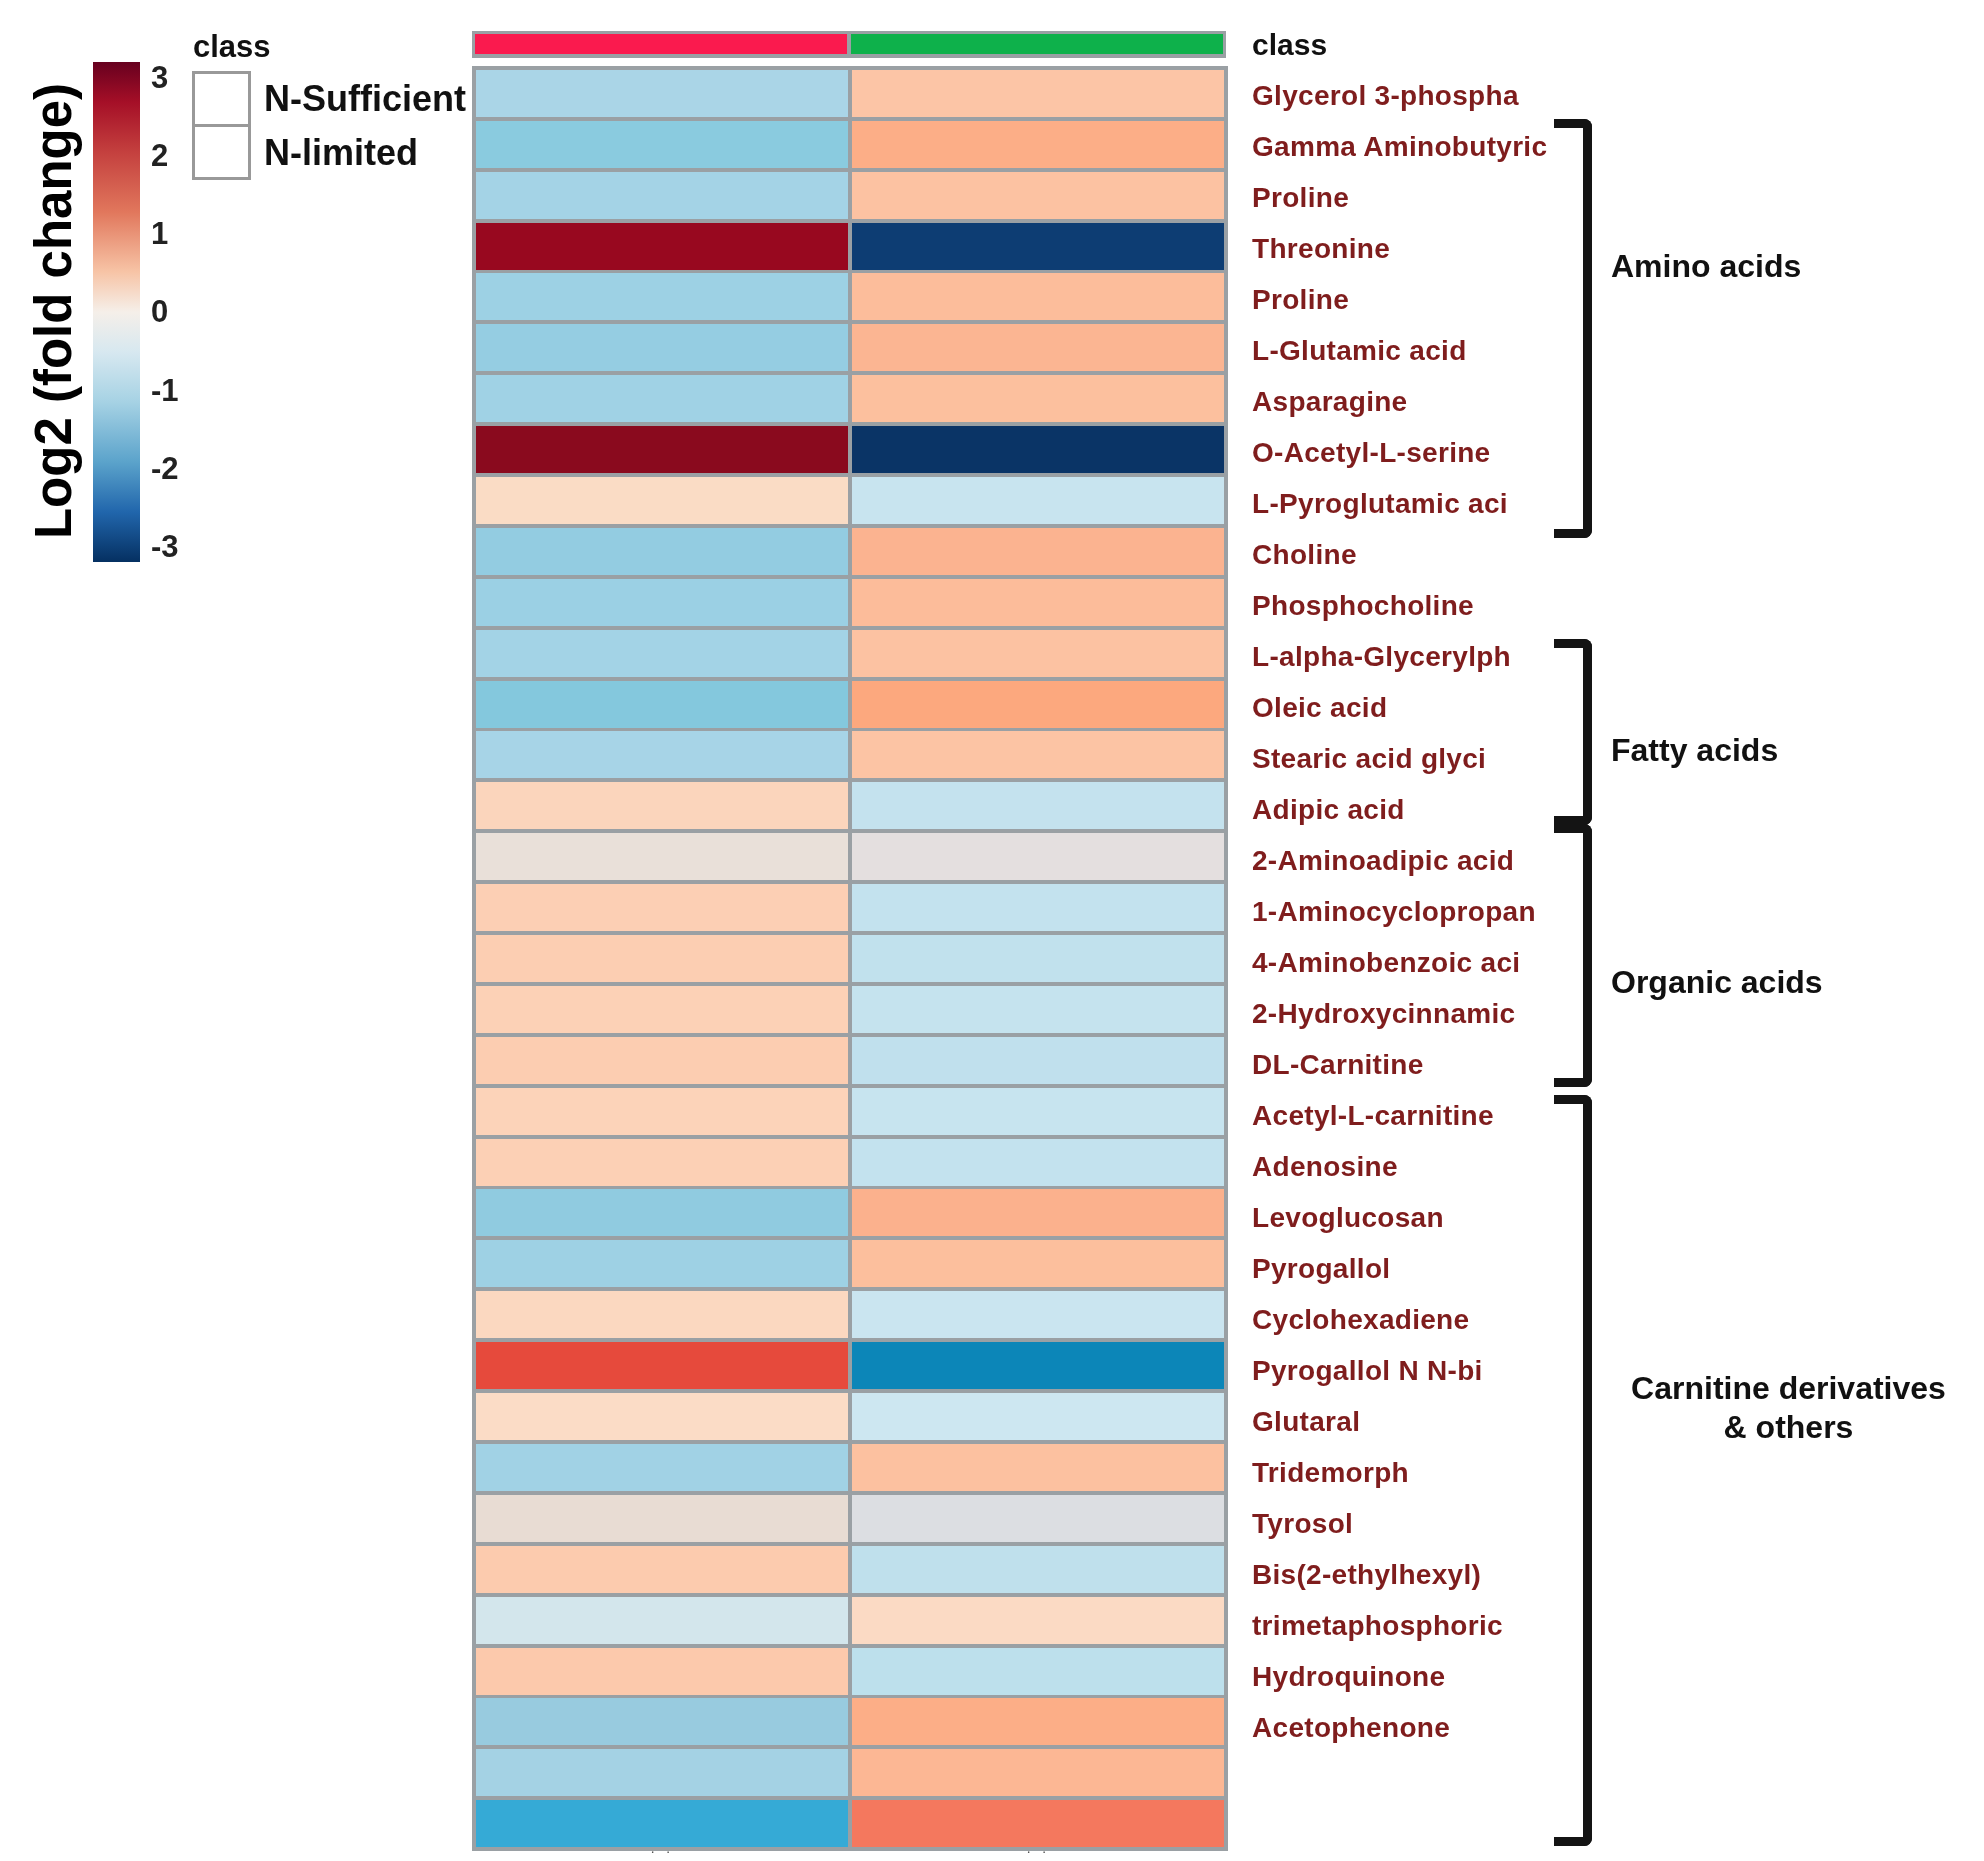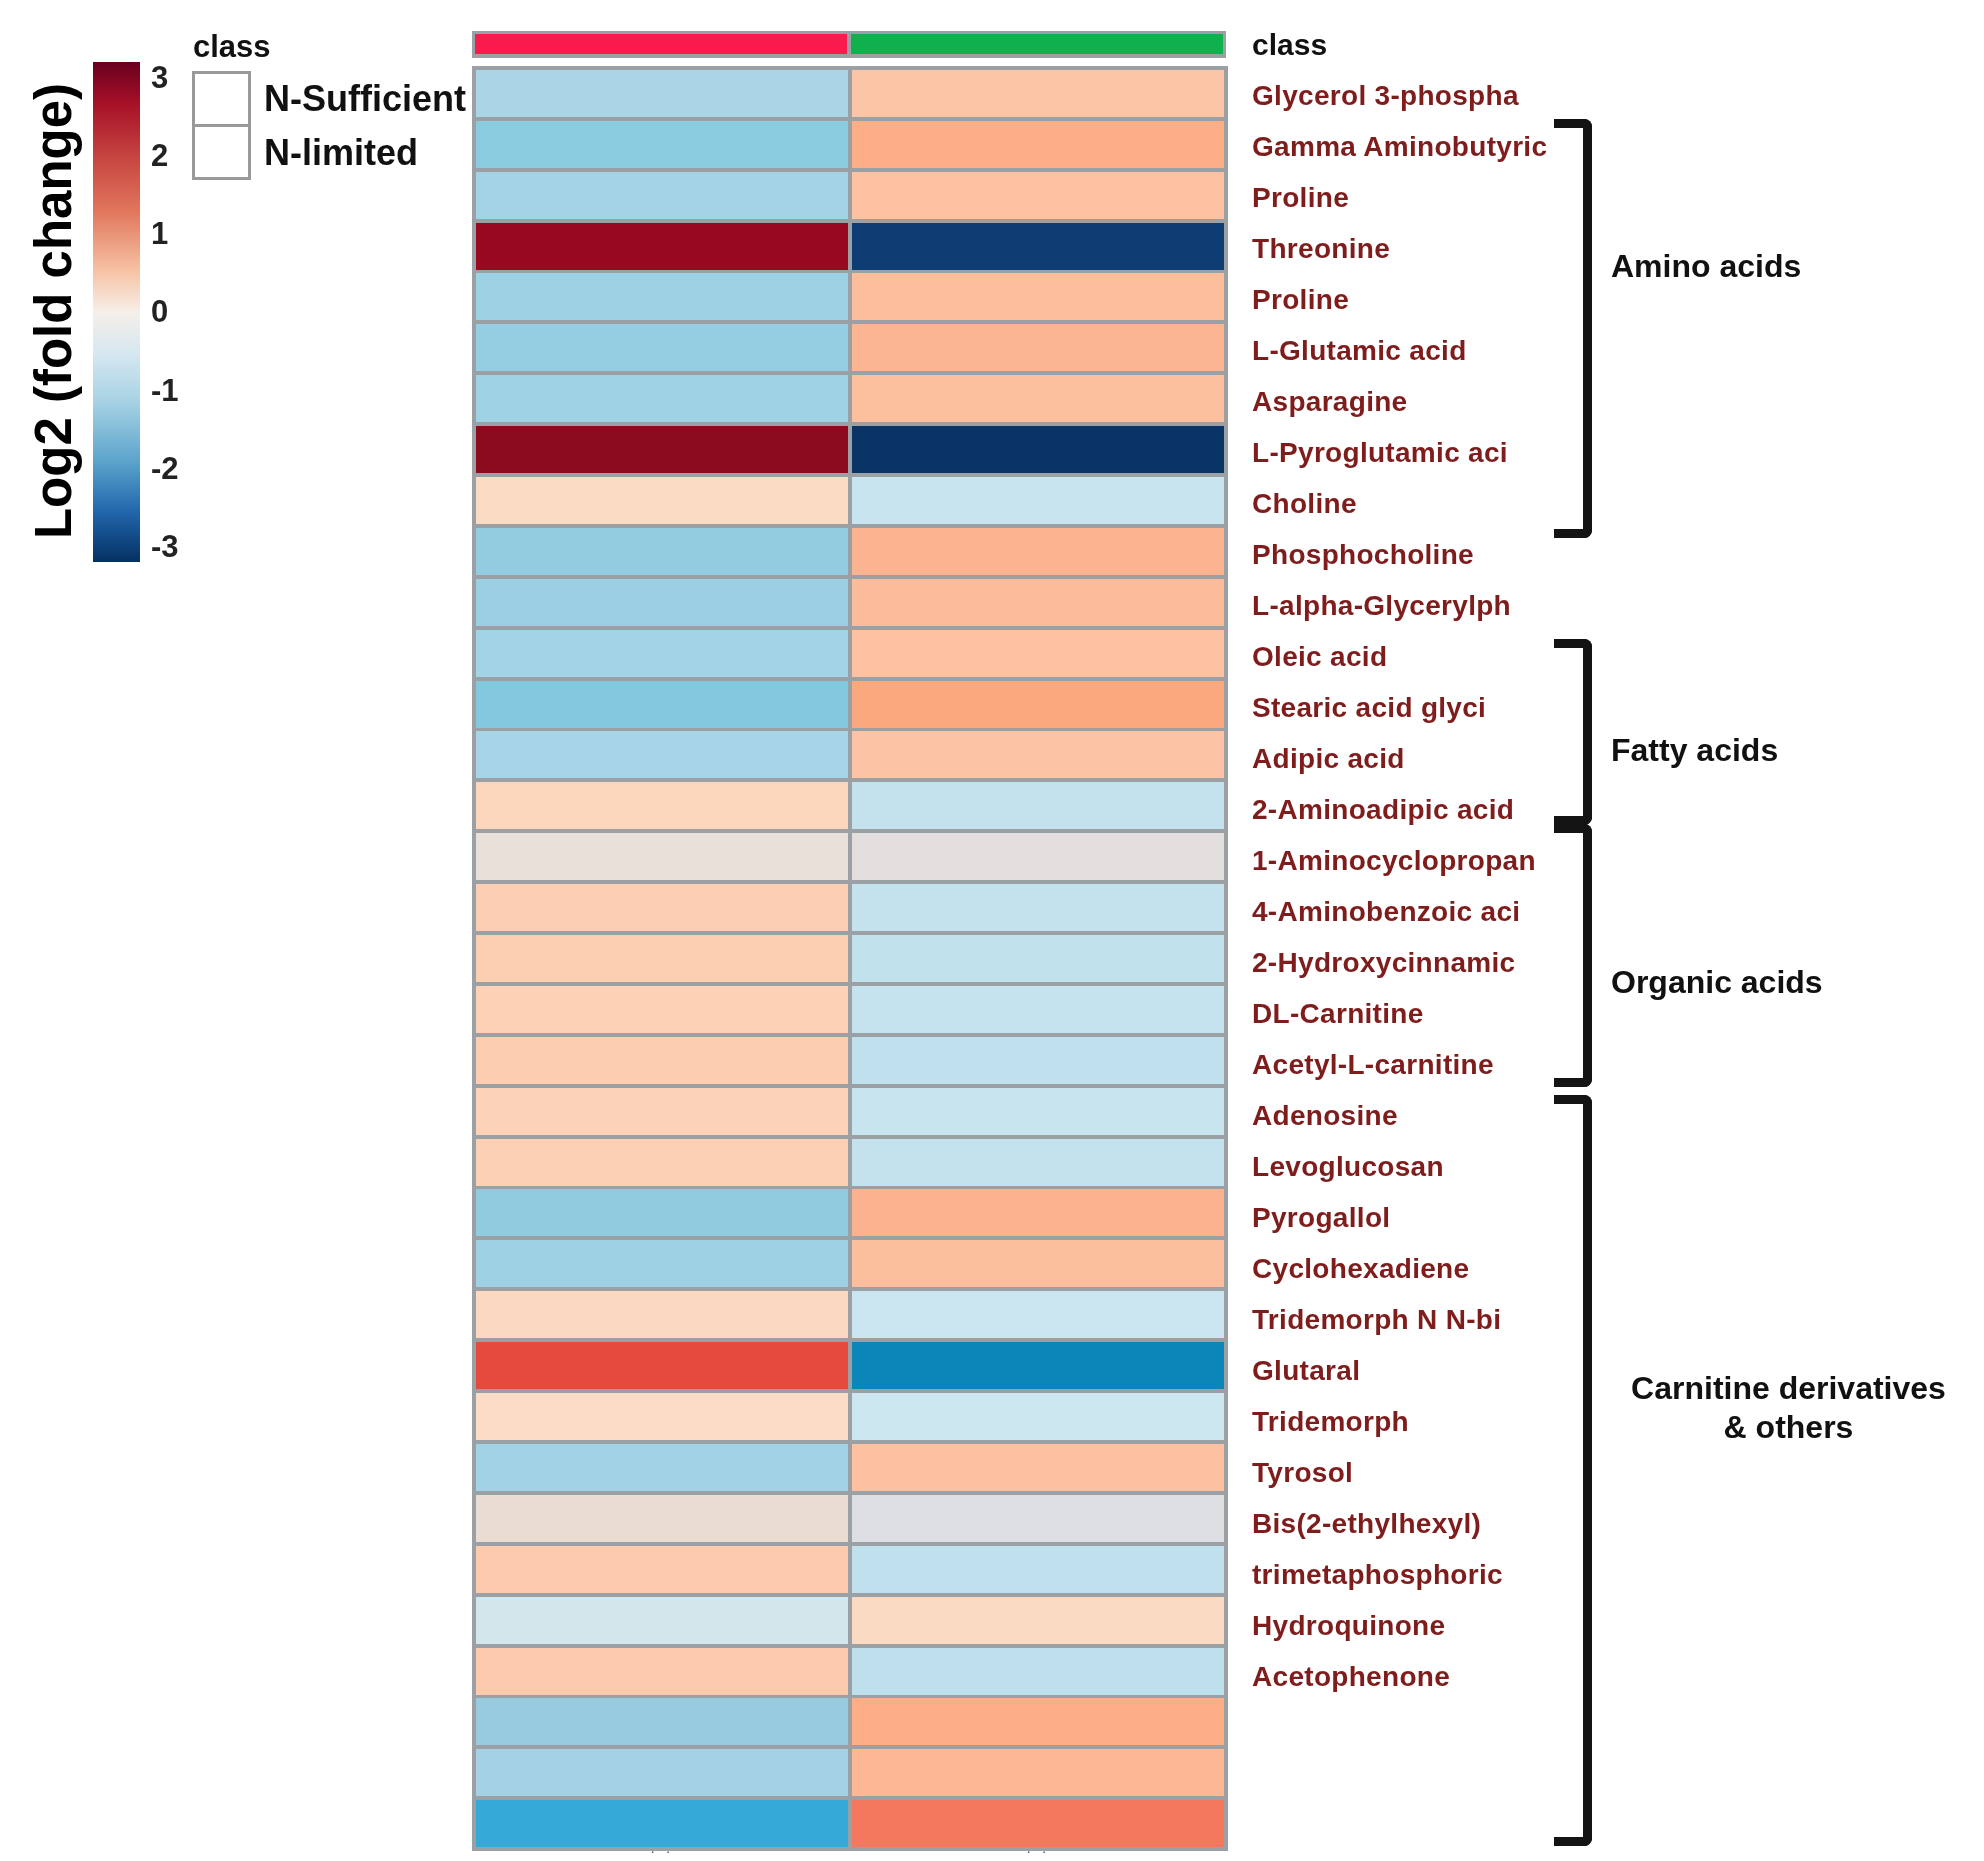--- a/index.html
+++ b/index.html
@@ -158,38 +158,39 @@
       <div style="background: rgb(244, 120, 94);"></div>
     </div>
   <div class="hm-labels">
       <div class="row-label">Glycerol 3-phospha</div>
       <div class="row-label">Gamma Aminobutyric</div>
       <div class="row-label">Proline</div>
       <div class="row-label">Threonine</div>
       <div class="row-label">Proline</div>
       <div class="row-label">L-Glutamic acid</div>
       <div class="row-label">Asparagine</div>
+      <div class="row-label">O-Acetyl-L-serine</div>
       <div class="row-label">L-Pyroglutamic aci</div>
       <div class="row-label">Choline</div>
       <div class="row-label">Phosphocholine</div>
       <div class="row-label">L-alpha-Glycerylph</div>
       <div class="row-label">Oleic acid</div>
       <div class="row-label">Stearic acid glyci</div>
       <div class="row-label">Adipic acid</div>
       <div class="row-label">2-Aminoadipic acid</div>
       <div class="row-label">1-Aminocyclopropan</div>
       <div class="row-label">4-Aminobenzoic aci</div>
       <div class="row-label">2-Hydroxycinnamic</div>
       <div class="row-label">DL-Carnitine</div>
       <div class="row-label">Acetyl-L-carnitine</div>
       <div class="row-label">Adenosine</div>
       <div class="row-label">Levoglucosan</div>
       <div class="row-label">Pyrogallol</div>
       <div class="row-label">Cyclohexadiene</div>
-      <div class="row-label">Tridemorph N N-bi</div>
+      <div class="row-label">Pyrogallol N N-bi</div>
       <div class="row-label">Glutaral</div>
       <div class="row-label">Tridemorph</div>
       <div class="row-label">Tyrosol</div>
       <div class="row-label">Bis(2-ethylhexyl)</div>
       <div class="row-label">trimetaphosphoric</div>
       <div class="row-label">Hydroquinone</div>
       <div class="row-label">Acetophenone</div>
     </div>
   <div class="x-marks m1">· ·</div>
   <div class="x-marks m2">· ·</div>

